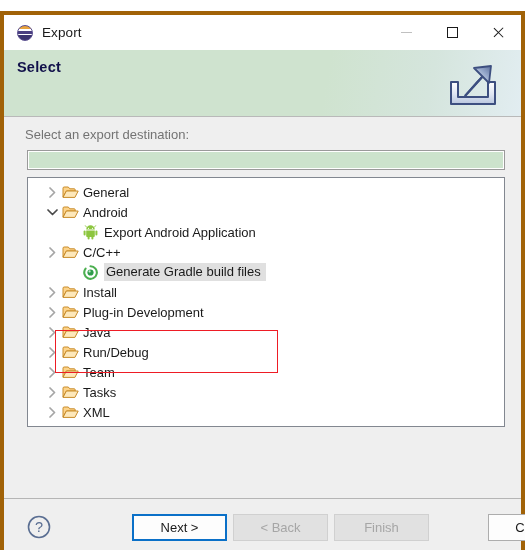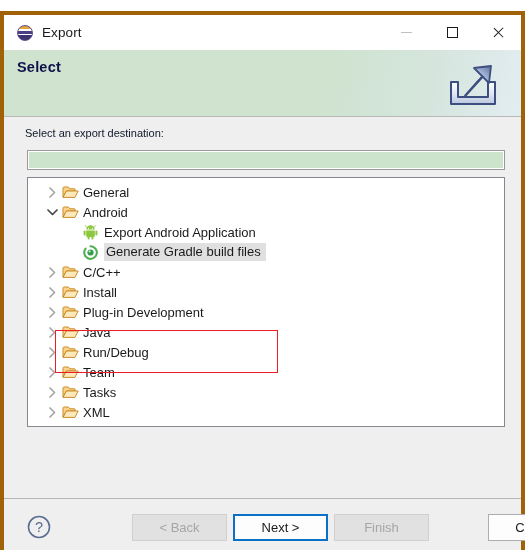--- a/index.html
+++ b/index.html
@@ -130,22 +130,22 @@
   
   .content {
     flex: 1;
     background: #efefef;
     position: relative;
   }
   .prompt-label {
     position: absolute;
     left: 21px;
     top: 10px;
-    font-size: 11px;
-    color: #0f172a;
+    font-size: 13px;
+    color: #737373;
   }
   .filter-box {
     position: absolute;
     left: 23px;
     top: 33px;
     width: 478px;
     height: 20px;
     box-sizing: border-box;
     background: #cce3cc;
     border: 1px solid #9a9a9a;
@@ -372,44 +372,44 @@
               <rect x="12.4" y="5.4" width="2" height="5.2" rx="1" fill="#8dc63f"></rect>
               <rect x="4.6" y="11.6" width="2" height="3" rx="1" fill="#8dc63f"></rect>
               <rect x="8.4" y="11.6" width="2" height="3" rx="1" fill="#8dc63f"></rect>
               <path d="M3.6 2.2 L2.4 0.7 M11.4 2.2 L12.6 0.7" stroke="#8dc63f" stroke-width="0.9" stroke-linecap="round"></path>
               <circle cx="5.5" cy="3.3" r="0.6" fill="#ffffff"></circle>
               <circle cx="9.5" cy="3.3" r="0.6" fill="#ffffff"></circle>
             </svg>
           </span>
           <span class="row-label">Export Android Application</span>
         </div>
+        <div class="tree-row level1">
+          <span class="twisty">
+            <svg width="9" height="11" viewBox="0 0 9 11">
+              <path d="M2 1 L6.5 5.5 L2 10" fill="none" stroke="#a6a6a6" stroke-width="1.7" stroke-linecap="round" stroke-linejoin="round"></path>
+            </svg>
+          </span>
+          <span class="folder-icon">
+            <svg width="17" height="14" viewBox="0 0 17 14">
+              <path d="M1 3.2 A1.2 1.2 0 0 1 2.2 2 H6.3 L7.8 3.8 H12.2 A1 1 0 0 1 13.2 4.8 V6 H4.4 L1 12 Z" fill="#fcd38a" stroke="#c88b29" stroke-width="1" stroke-linejoin="round"></path>
+              <path d="M4.4 6 H16.2 L12.9 12.4 H1 Z" fill="#fde8bb" stroke="#c88b29" stroke-width="1" stroke-linejoin="round"></path>
+            </svg>
+          </span>
+          <span class="row-label">C/C++</span>
+        </div>
         <div class="tree-row level2 selected">
           <span class="twisty"></span>
           <span class="leaf-icon">
             <svg width="15" height="15" viewBox="0 0 15 15">
               <path d="M7.5 1.2 A6.3 6.3 0 1 1 2.6 3.6" fill="none" stroke="#4caf50" stroke-width="2.1" stroke-linecap="round"></path>
               <circle cx="7.5" cy="7.5" r="3.1" fill="#2e9c4a"></circle>
               <circle cx="6.6" cy="6.4" r="1.1" fill="#bfe6c5"></circle>
             </svg>
           </span>
           <span class="row-label">Generate Gradle build files</span>
-        </div>
-        <div class="tree-row level1">
-          <span class="twisty">
-            <svg width="9" height="11" viewBox="0 0 9 11">
-              <path d="M2 1 L6.5 5.5 L2 10" fill="none" stroke="#a6a6a6" stroke-width="1.7" stroke-linecap="round" stroke-linejoin="round"></path>
-            </svg>
-          </span>
-          <span class="folder-icon">
-            <svg width="17" height="14" viewBox="0 0 17 14">
-              <path d="M1 3.2 A1.2 1.2 0 0 1 2.2 2 H6.3 L7.8 3.8 H12.2 A1 1 0 0 1 13.2 4.8 V6 H4.4 L1 12 Z" fill="#fcd38a" stroke="#c88b29" stroke-width="1" stroke-linejoin="round"></path>
-              <path d="M4.4 6 H16.2 L12.9 12.4 H1 Z" fill="#fde8bb" stroke="#c88b29" stroke-width="1" stroke-linejoin="round"></path>
-            </svg>
-          </span>
-          <span class="row-label">C/C++</span>
         </div>
         <div class="tree-row level1">
           <span class="twisty">
             <svg width="9" height="11" viewBox="0 0 9 11">
               <path d="M2 1 L6.5 5.5 L2 10" fill="none" stroke="#a6a6a6" stroke-width="1.7" stroke-linecap="round" stroke-linejoin="round"></path>
             </svg>
           </span>
           <span class="folder-icon">
             <svg width="17" height="14" viewBox="0 0 17 14">
               <path d="M1 3.2 A1.2 1.2 0 0 1 2.2 2 H6.3 L7.8 3.8 H12.2 A1 1 0 0 1 13.2 4.8 V6 H4.4 L1 12 Z" fill="#fcd38a" stroke="#c88b29" stroke-width="1" stroke-linejoin="round"></path>
@@ -510,20 +510,20 @@
   <div class="separator"></div>
   <div class="buttonbar">
     <div class="help-btn">
       <svg width="26" height="26" viewBox="0 0 26 26">
         <circle cx="13" cy="13" r="10.5" fill="none" stroke="#5a6e92" stroke-width="1.6"></circle>
         <text x="13" y="18.4" text-anchor="middle" font-family="Liberation Sans, sans-serif" font-size="14.5" fill="#5a6e92">?</text>
       </svg>
     </div>
     <div class="btn-group">
 
-    <button class="btn" disabled="">&lt; Back</button>
-        <button class="btn focused">Next &gt;</button>
+    <button class="btn focused">Next &gt;</button>
+        <button class="btn" disabled="">&lt; Back</button>
         <button class="btn" disabled="">Finish</button>
         <button class="btn enabled cancel">Cancel</button>
       </div>
   </div>
 
 </div>
 
 </body></html>

